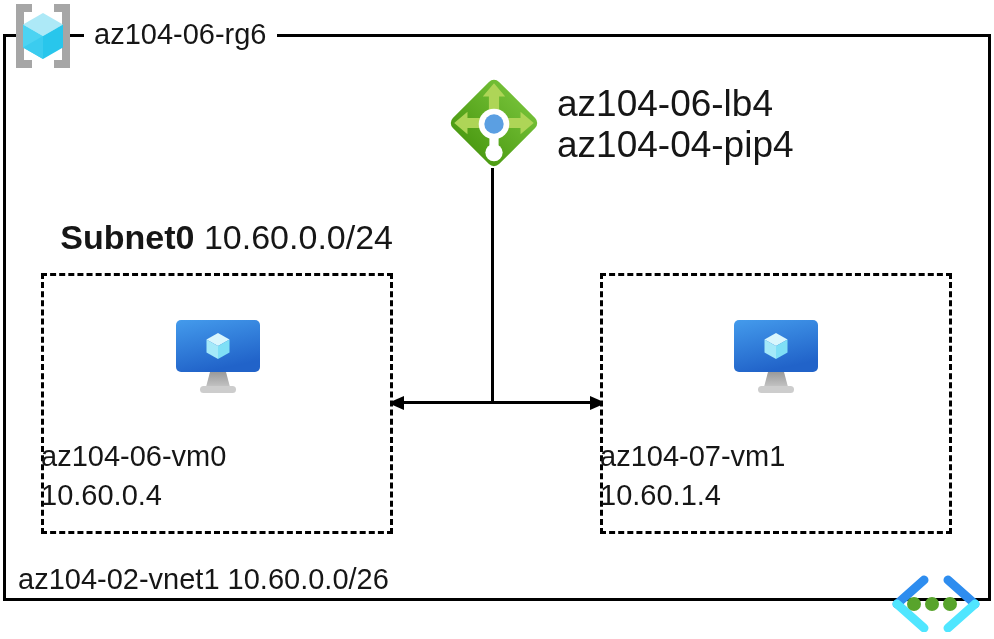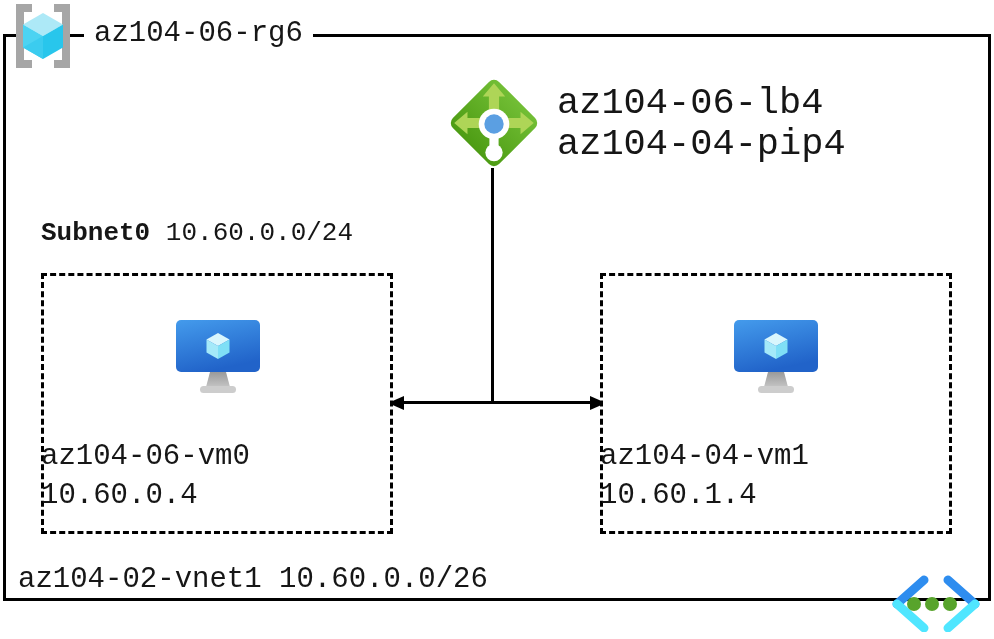--- a/index.html
+++ b/index.html
@@ -1,18 +1,18 @@
 <!DOCTYPE html>
 <html><head>
 <meta charset="utf-8">
 <style>
   html,body { margin:0; padding:0; background:#fff; }
   .canvas {
     position:relative; width:994px; height:639px; background:#ffffff;
-    font-family:Liberation Mono, monospace; color:#161616; overflow:hidden;
+    font-family:Liberation Sans, sans-serif; color:#161616; overflow:hidden;
   }
   .outer-box {
     position:absolute; left:3px; top:34px; width:988px; height:567px;
     border:3px solid #000; box-sizing:border-box;
   }
   .rg-icon { position:absolute; left:6px; top:2px; }
   .rg-label {
     position:absolute; left:84px; top:15px; background:#fff;
     padding:0 10px; font-size:29px; line-height:38px; white-space:nowrap;
   }
@@ -33,22 +33,22 @@
     border-top:7px solid transparent; border-bottom:7px solid transparent;
     border-left:16px solid #000;
   }
   .subnet-box {
     position:absolute; top:273px; width:352px; height:261px;
     border:3px dashed #000; box-sizing:border-box; background:#fff;
   }
   .subnet0 { left:41px; }
   .subnet1 { left:600px; }
   .subnet-label {
-    position:absolute; top:218px; width:352px; text-align:left;
-    font-size:26px; white-space:nowrap;
+    position:absolute; top:218px; width:352px; text-align:right;
+    font-size:34px; white-space:nowrap;
   }
   .subnet-label .sname { font-weight:bold; }
   .vm-icon { position:absolute; top:319px; }
   .vm-icon.v0 { left:175px; }
   .vm-icon.v1 { left:733px; }
   .vm-label {
     position:absolute; top:437px; width:352px; text-align:left;
     font-size:29px; line-height:39px;
   }
   .vnet-label {
@@ -136,21 +136,21 @@
     <polygon points="54.5,20.5 43,27 43,40 54.5,33.5" fill="#7FDFF6"></polygon>
     <polygon points="35,53 51,53 55,68 31,68" fill="url(#vmstand)"></polygon>
     <rect x="25" y="67" width="36" height="7" rx="3.5" fill="#CDCDCD"></rect>
   </svg>
 
   <div class="vm-label subnet0">
     <div>az104-06-vm0</div>
     <div>10.60.0.4</div>
   </div>
   <div class="vm-label subnet1">
-    <div>az104-04-vm1</div>
+    <div>az104-07-vm1</div>
     <div>10.60.1.4</div>
   </div>
 
   <div class="vnet-label">
     <span>az104-02-vnet1</span>
     <span>10.60.0.0/26</span>
   </div>
 
   <svg class="vnet-icon" width="88" height="60" viewBox="0 0 88 60">
     <line x1="32" y1="8" x2="5" y2="32" stroke="#2E8DEF" stroke-width="9" stroke-linecap="round"></line>

